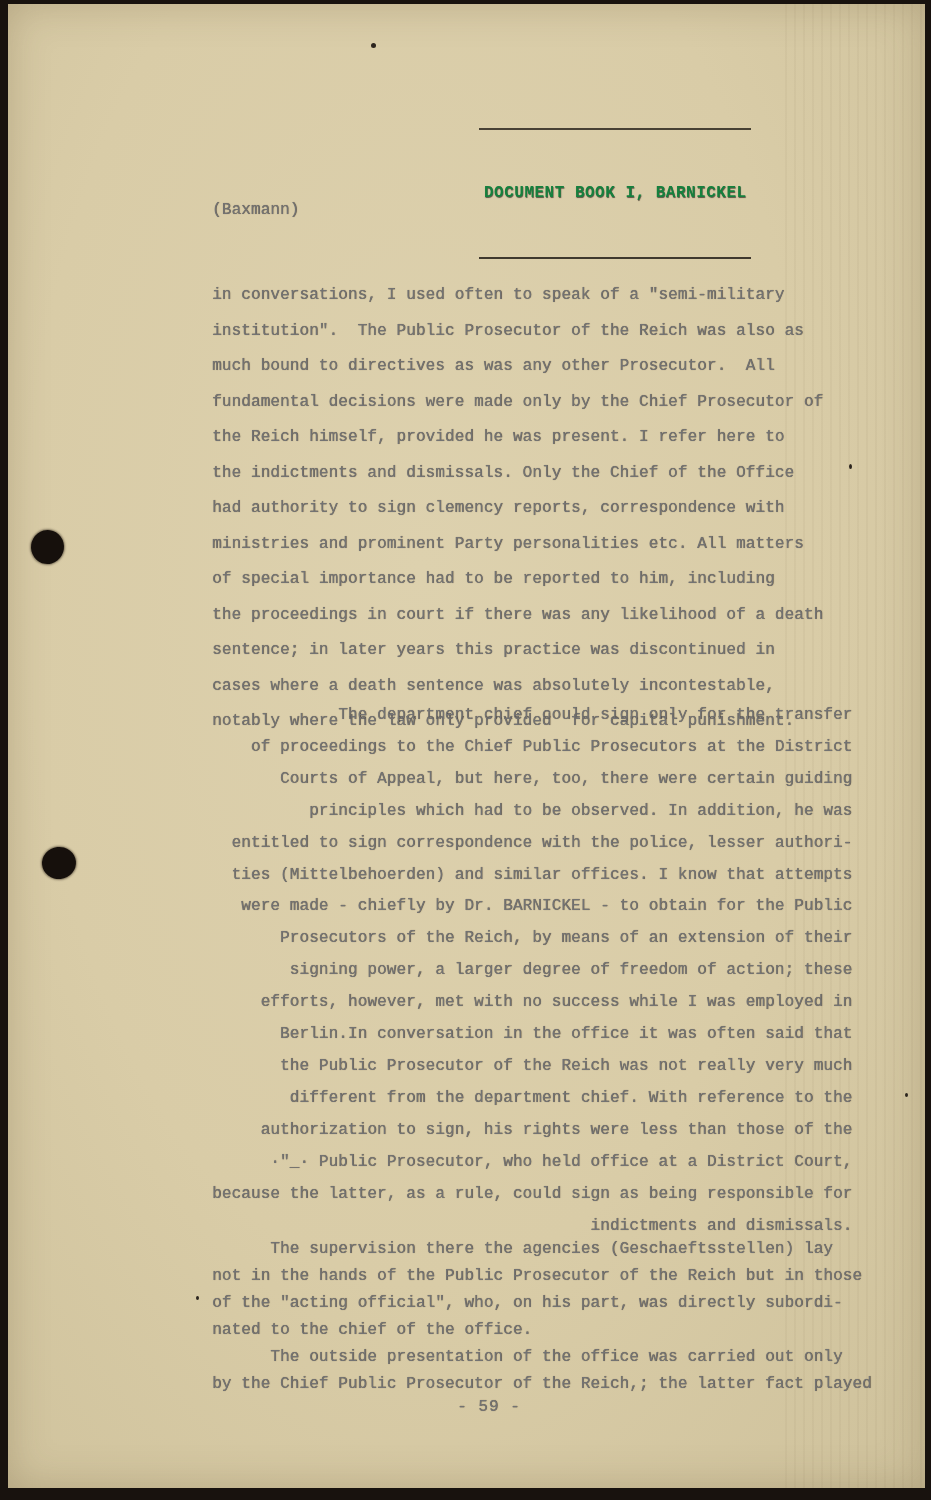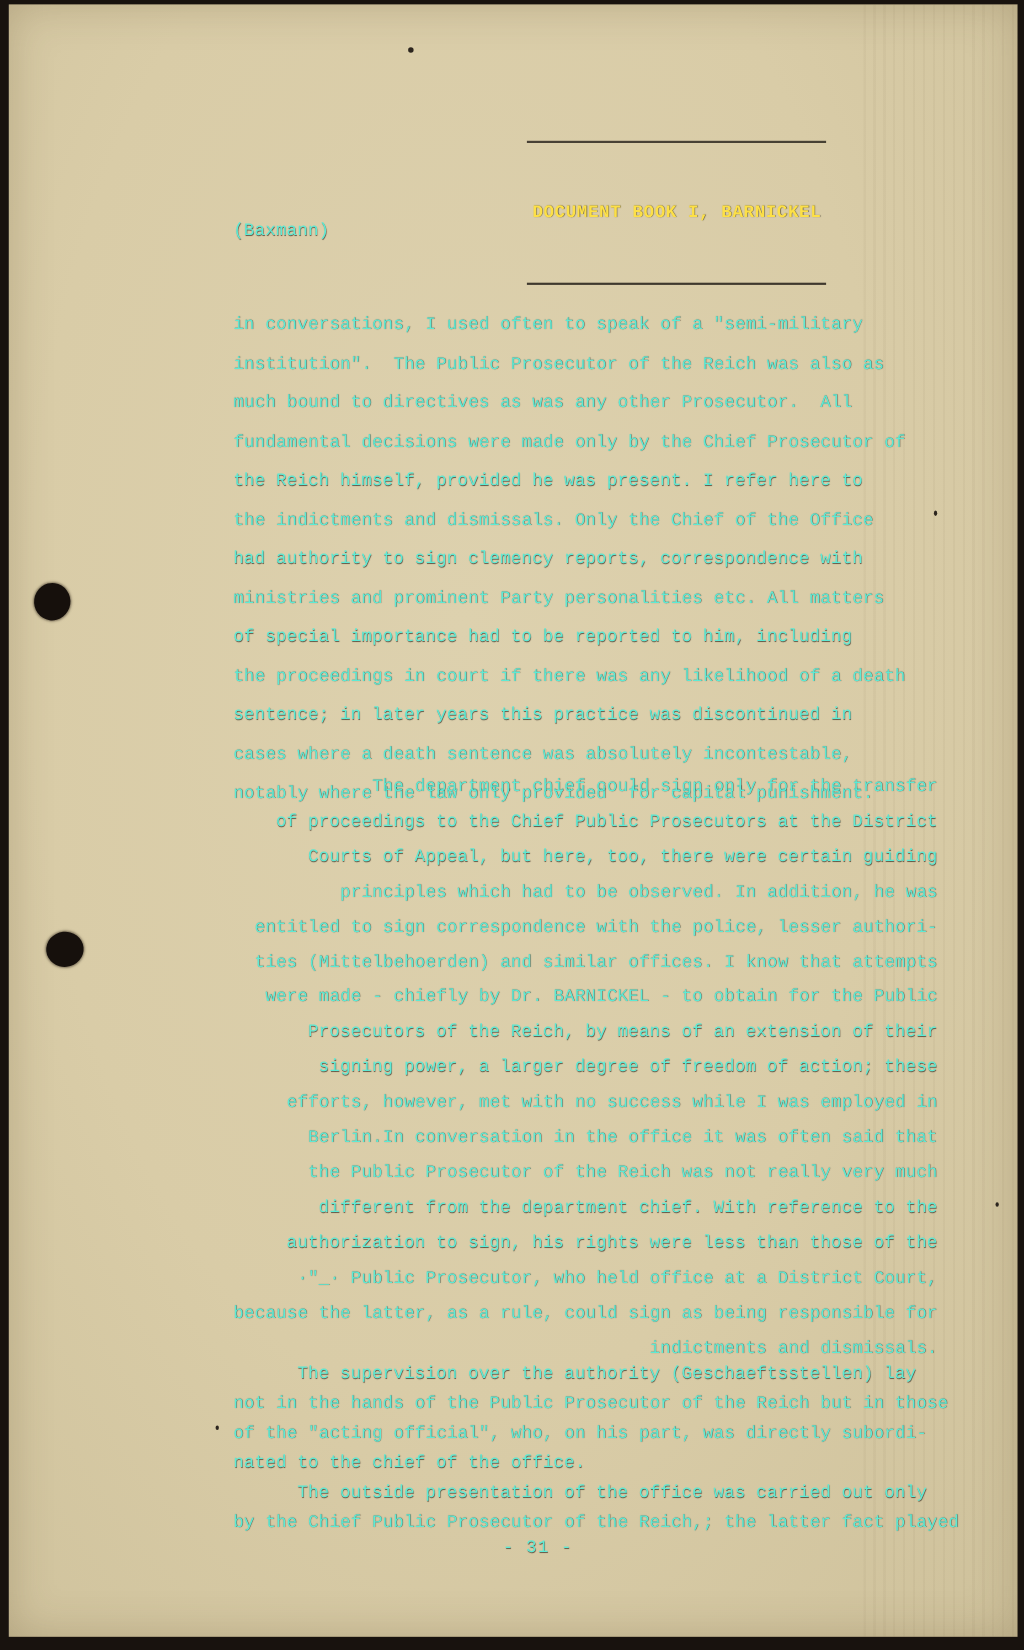--- a/index.html
+++ b/index.html
@@ -15,37 +15,37 @@
     background:radial-gradient(ellipse at 45% 38%, #ddd1ae 0%, #d9cca7 55%, #cec19b 100%);
     box-shadow:inset 0 0 40px rgba(90,70,40,0.25);
   }
   .paper::after{ 
     content:"";position:absolute;right:0;top:0;width:140px;height:100%;
     background:repeating-linear-gradient(90deg, rgba(120,100,70,0.06) 0 2px, rgba(0,0,0,0) 2px 9px);
   }
   .tw{
     position:absolute;
     font-size:16px;
-    color:#5eead4;
+    color:#737373;
     white-space:pre;
     letter-spacing:0.1px;
     text-shadow:0.4px 0.4px 0.7px rgba(56,46,36,0.75);
   }
   .attribution{left:212px;top:198px;line-height:24px;}
   .p1{left:212px;top:230px;line-height:35.5px;margin-top:48px;}
   .p2{left:212px;top:700px;line-height:31.9px;text-align:right;}
   .p3{left:212px;top:1236px;line-height:27px;}
   .p4{left:212px;top:1344px;line-height:27px;}
   .page-number{left:457px;top:1395px;line-height:24px;letter-spacing:1px;}
   .stamp{
     position:absolute;left:479px;top:128px;
     border-top:2px solid rgba(47,41,33,0.85);
     border-bottom:2px solid rgba(47,41,33,0.9);
     padding:3px 4px 4px 5px;
-    color:#fde047;font-weight:bold;font-size:16px;line-height:24px;
+    color:#15803d;font-weight:bold;font-size:16px;line-height:24px;
     letter-spacing:0.5px;white-space:pre;
     text-shadow:0.5px 0.5px 0.8px rgba(40,34,26,0.7);
   }
   .hole{
     position:absolute;background:#16100c;border-radius:50%;
     box-shadow:0 0 2px 1px rgba(40,30,20,0.5);
   }
   .hole-top{left:31px;top:530px;width:33px;height:34px;transform:rotate(8deg);}
   .hole-bottom{left:42px;top:847px;width:34px;height:32px;transform:rotate(-6deg);}
   .speck{position:absolute;background:#2c251e;border-radius:50%;}
@@ -97,21 +97,21 @@
 Prosecutors of the Reich, by means of an extension of their
 signing power, a larger degree of freedom of action; these
 efforts, however, met with no success while I was employed in
 Berlin.In conversation in the office it was often said that
 the Public Prosecutor of the Reich was not really very much
 different from the department chief. With reference to the
 authorization to sign, his rights were less than those of the
    ·"_· Public Prosecutor, who held office at a District Court,
 because the latter, as a rule, could sign as being responsible for
 indictments and dismissals.</div>
-  <div class="tw p3">      The supervision over the authority (Geschaeftsstellen) lay
+  <div class="tw p3">      The supervision there the agencies (Geschaeftsstellen) lay
 not in the hands of the Public Prosecutor of the Reich but in those
 of the "acting official", who, on his part, was directly subordi-
 nated to the chief of the office.</div>
   <div class="tw p4">      The outside presentation of the office was carried out only
 by the Chief Public Prosecutor of the Reich,; the latter fact played</div>
 
-  <div class="tw page-number">- 31 -</div>
+  <div class="tw page-number">- 59 -</div>
 </div>
 
 </body></html>

